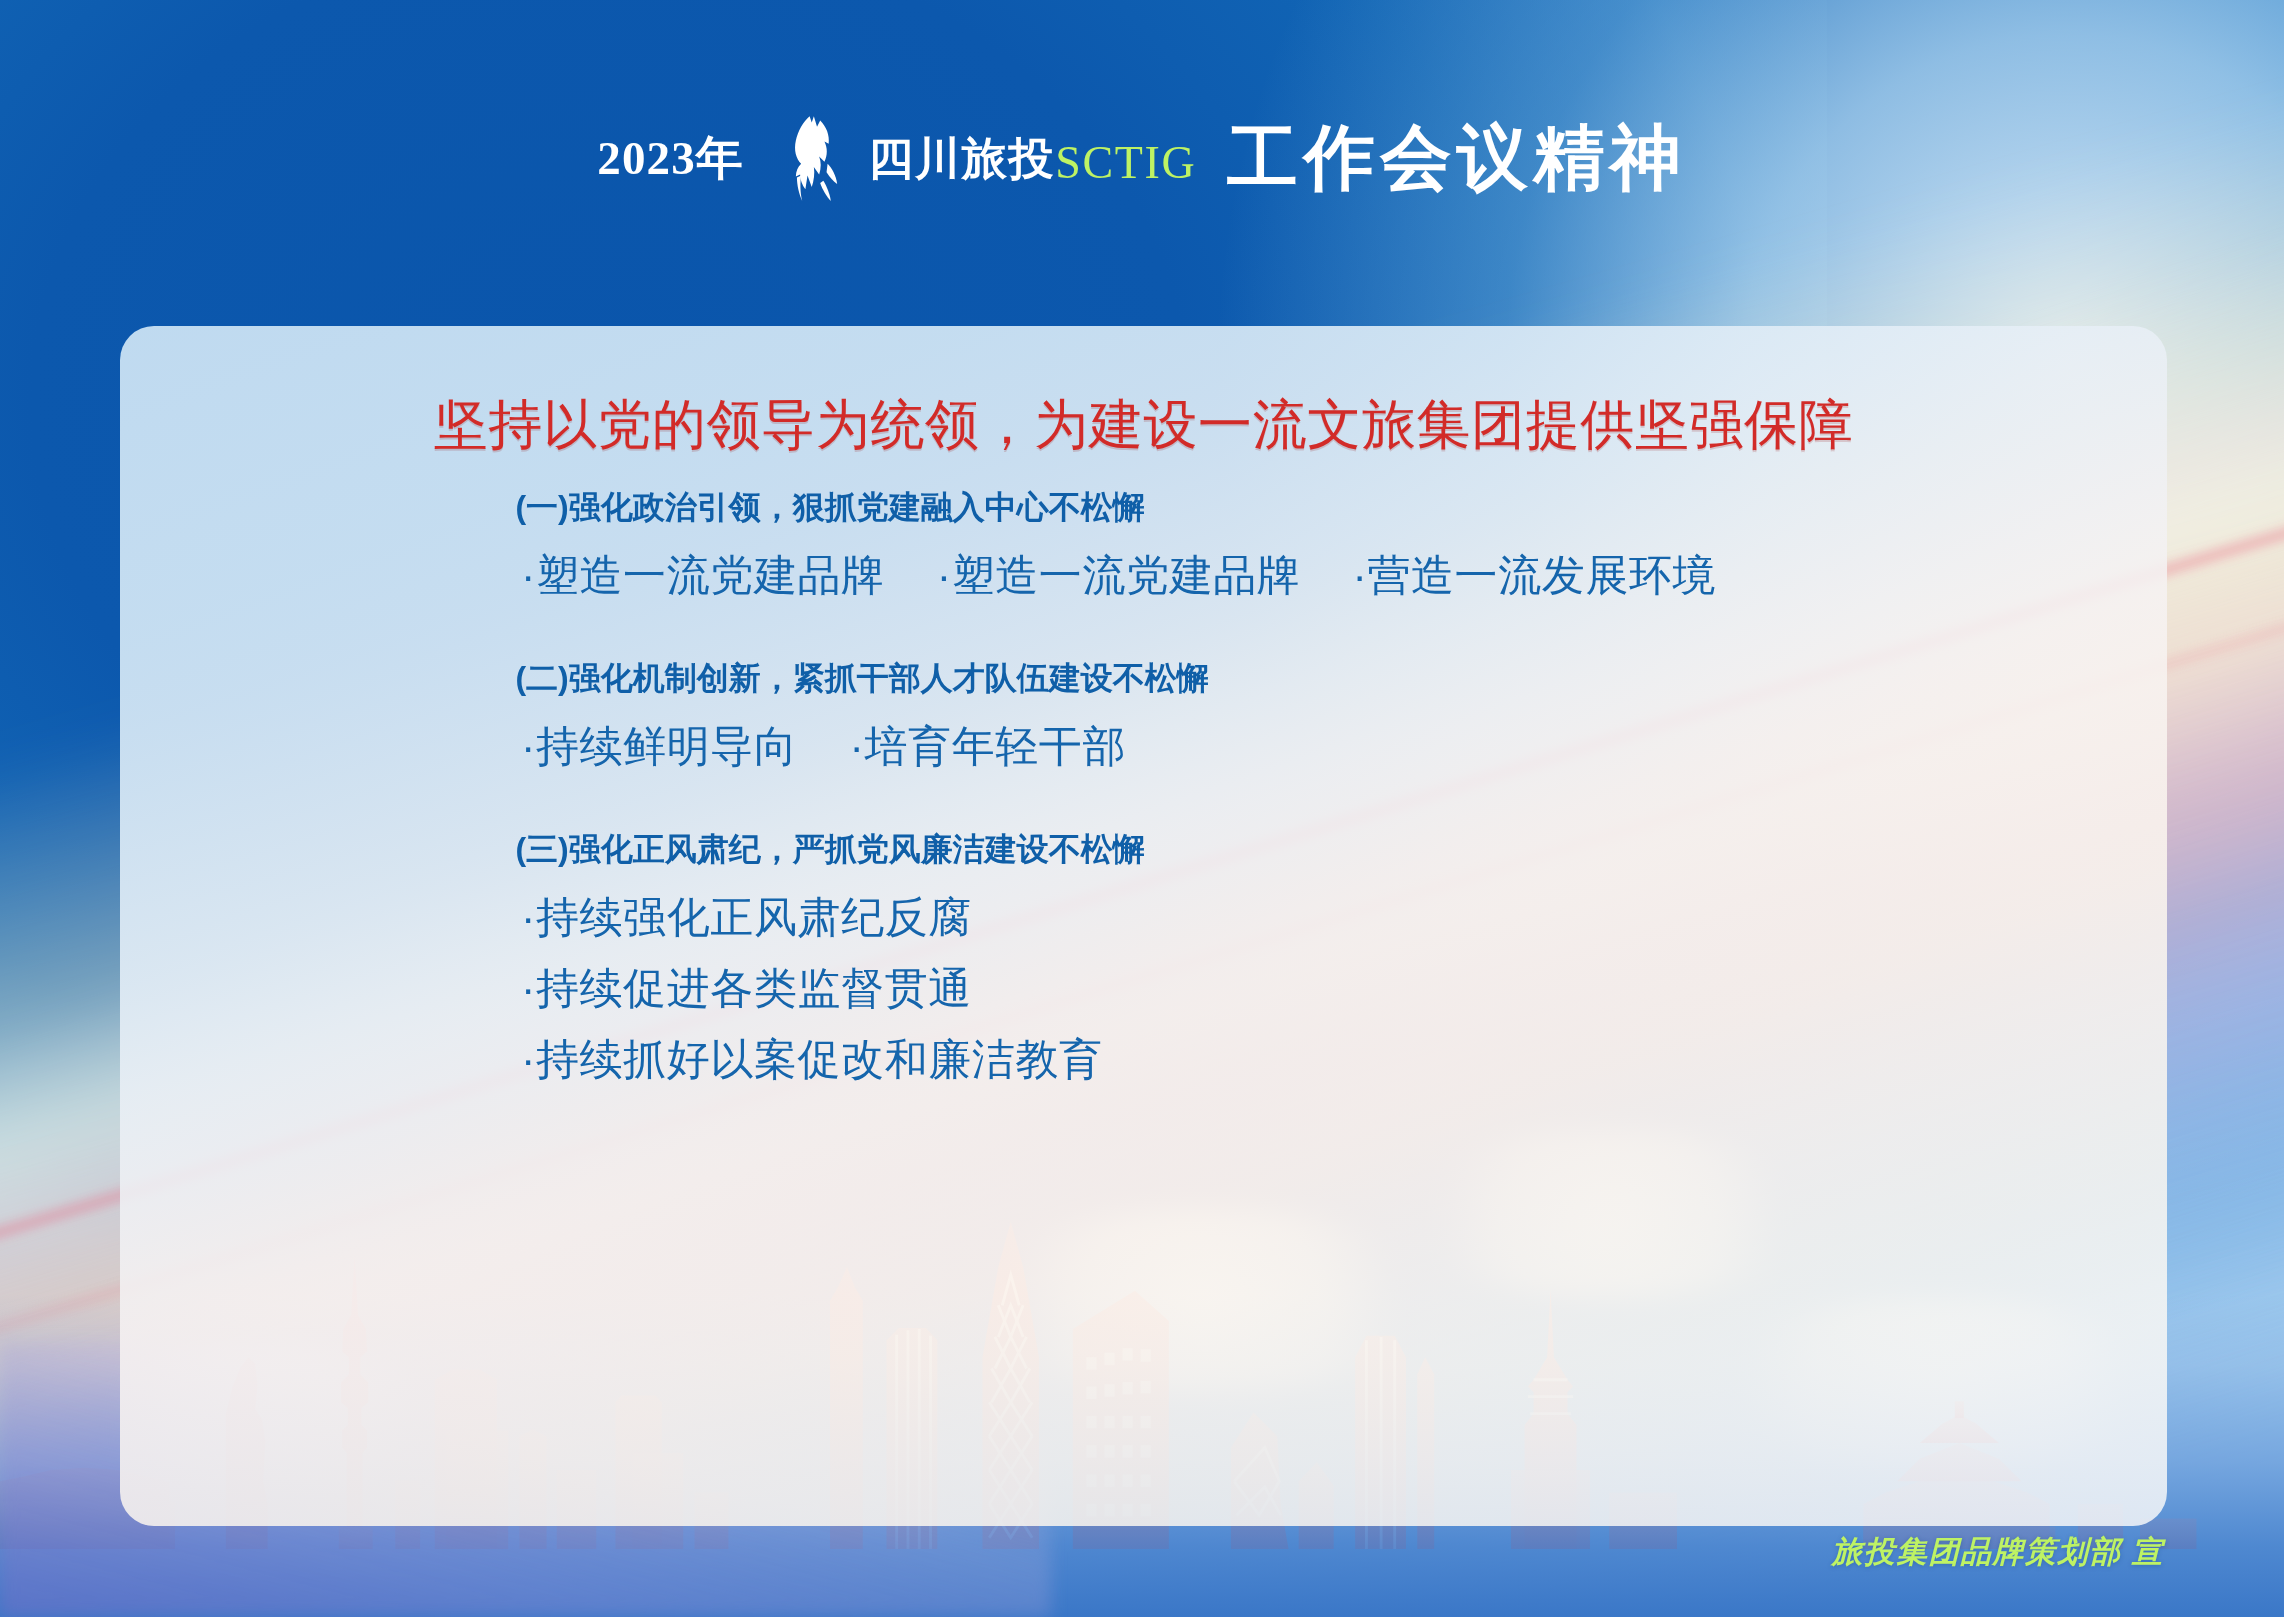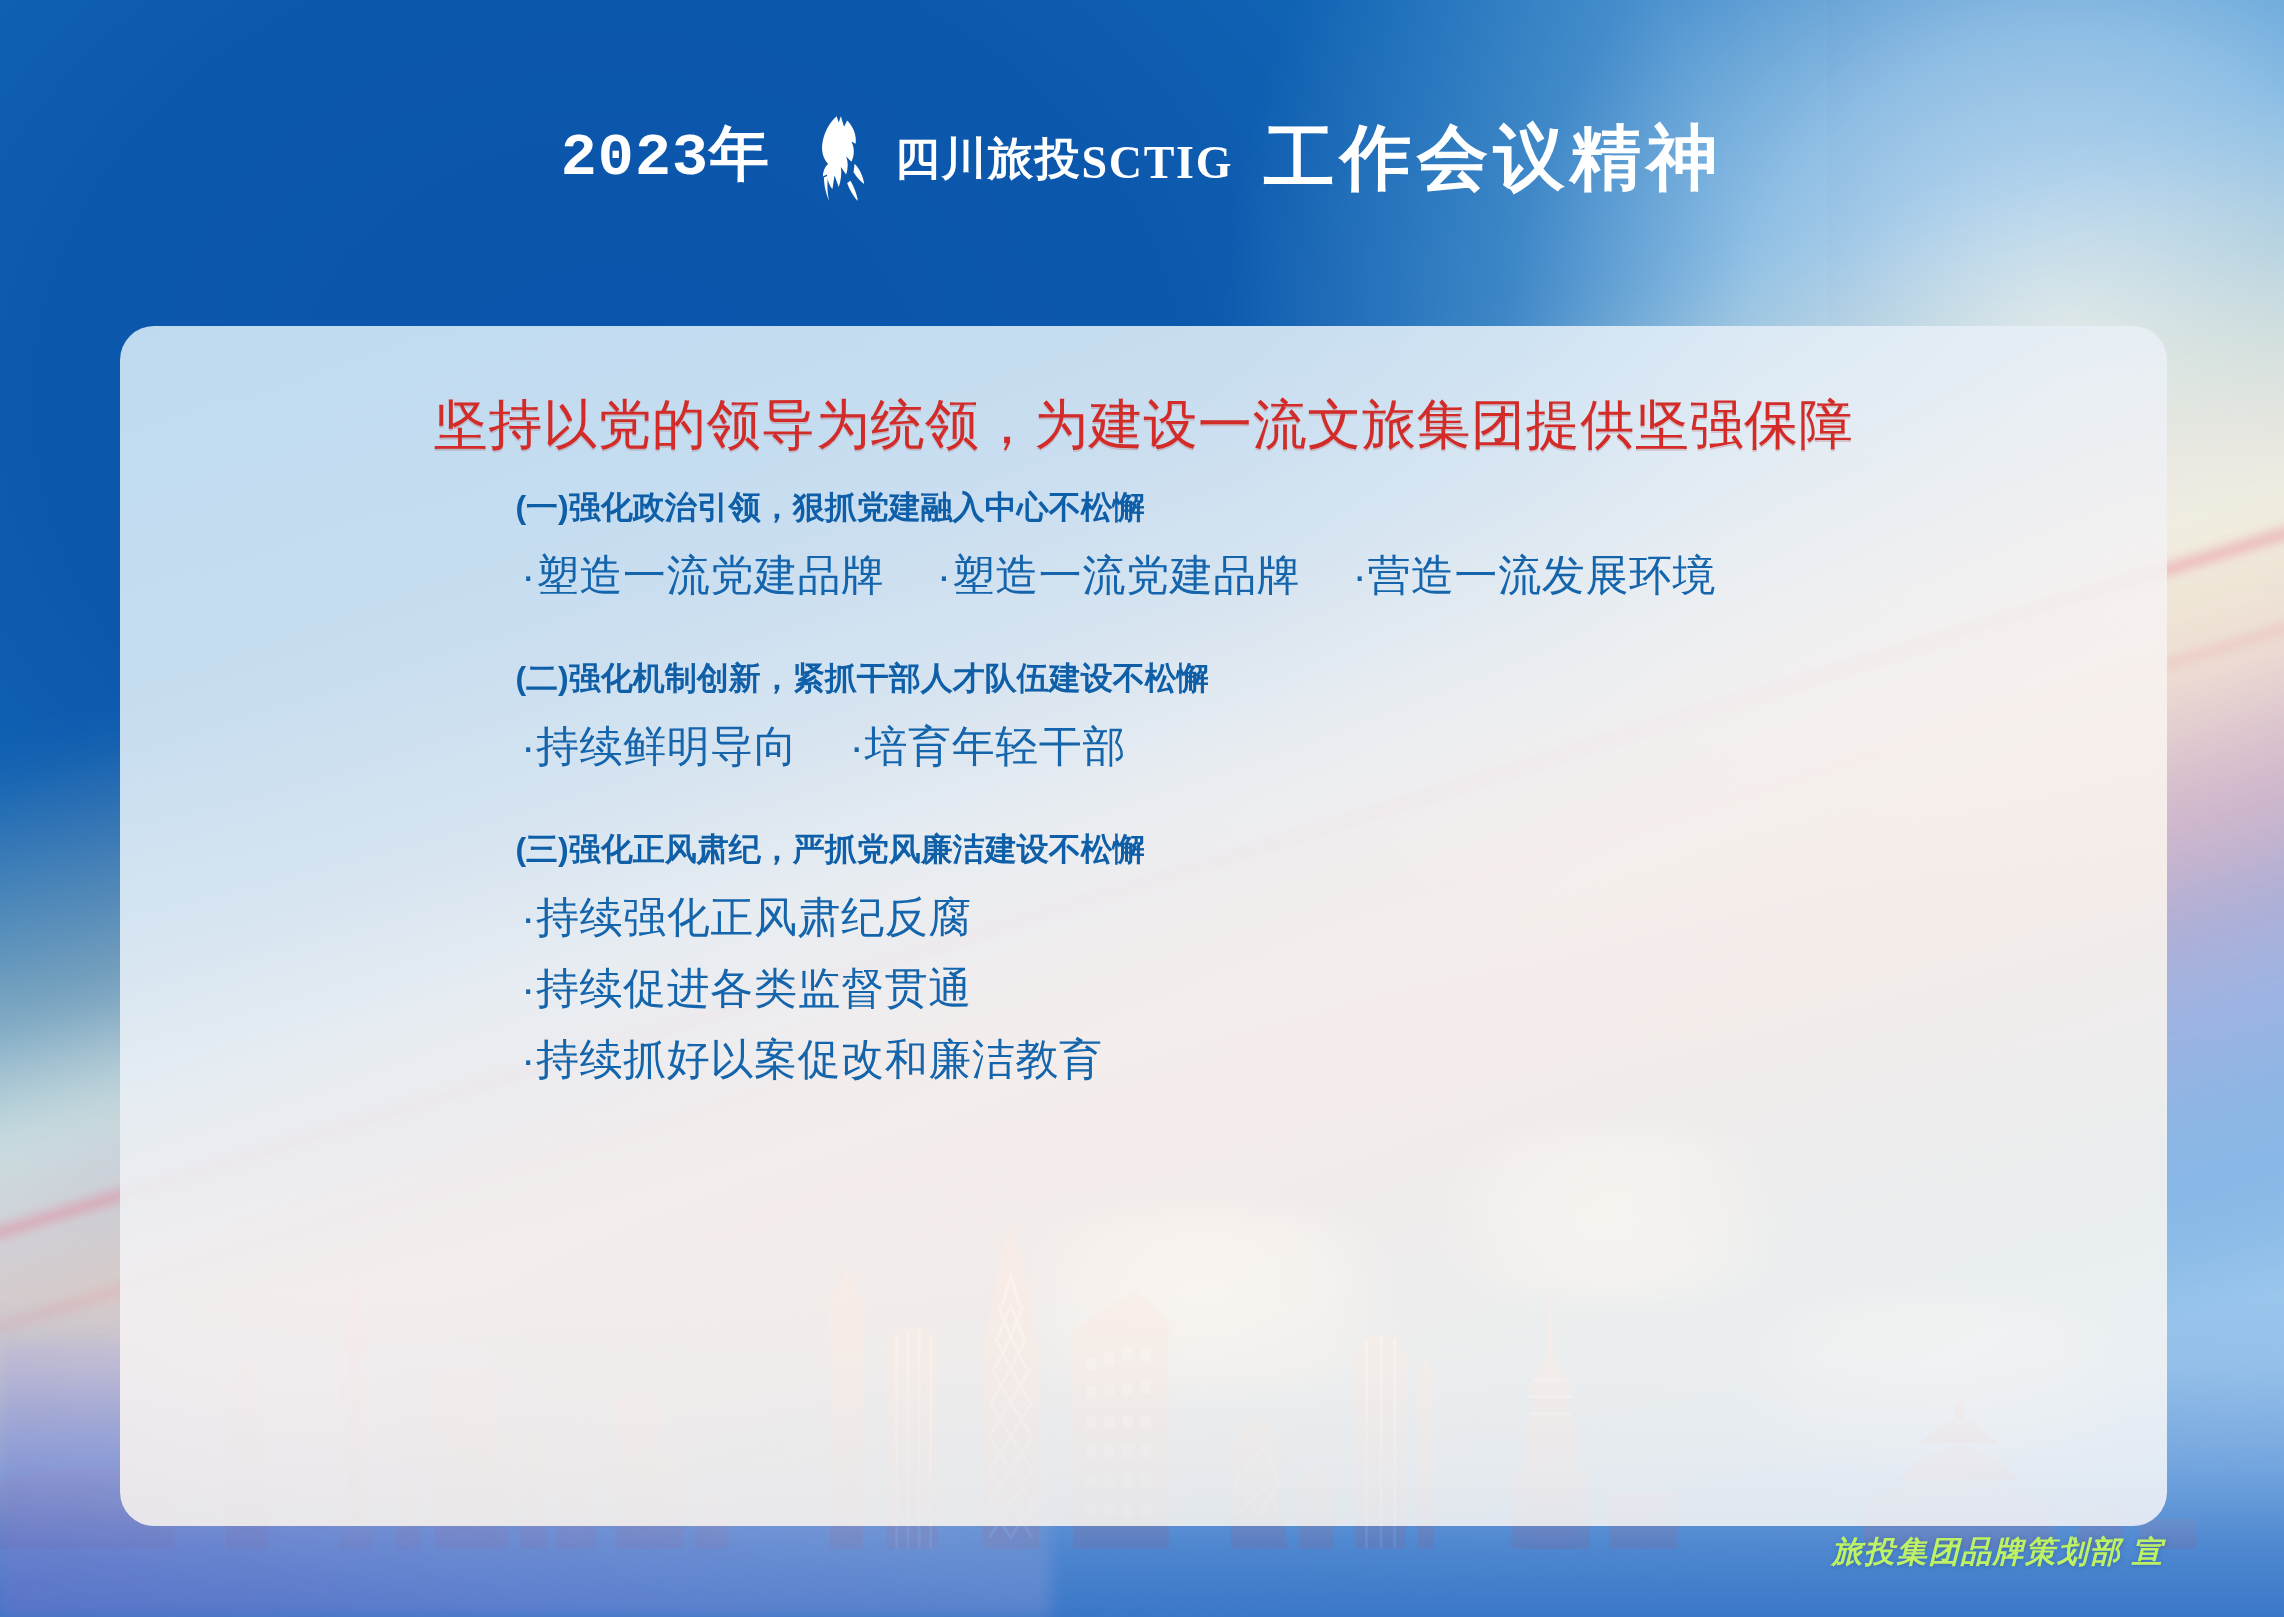--- a/index.html
+++ b/index.html
@@ -135,40 +135,40 @@
     position: absolute;
     top: 0; left: 0; width: 100%;
     height: 316px;
     display: flex;
     align-items: center;
     justify-content: center;
     gap: 30.5px;
   }
   .hdr-year {
     color: #ffffff;
-    font-size: 60px;
+    font-size: 47px;
     font-weight: 700;
     letter-spacing: 1.1px;
     line-height: 1;
     white-space: nowrap;
-    font-family: Liberation Mono, monospace;
+    font-family: Liberation Serif, serif;
   }
   .logo-wrap {
     display: flex;
     align-items: center;
     gap: 9px;
   }
   .logo-mark { width: 85px; height: 90px; display:block; }
   .logo-text { display: flex; flex-direction: row; align-items: center; line-height: 1; }
   .logo-cn {
     color: #fff; font-size: 45px; font-weight: 700; letter-spacing: 1.7px;
     font-family: "Liberation Sans", "DejaVu Sans", sans-serif;
   }
   .logo-en {
-    color: #ffffff; font-size: 46px; font-weight: 700; letter-spacing: 1.7px;
+    color: #bef264; font-size: 46px; font-weight: 400; letter-spacing: 1.7px;
     font-family: "Liberation Serif", "DejaVu Serif", serif;
     margin-top: 9px;
   }
   .hdr-title {
     color: #ffffff;
     font-size: 71px;
     font-weight: 700;
     letter-spacing: 5.6px;
     line-height: 1;
     white-space: nowrap;

